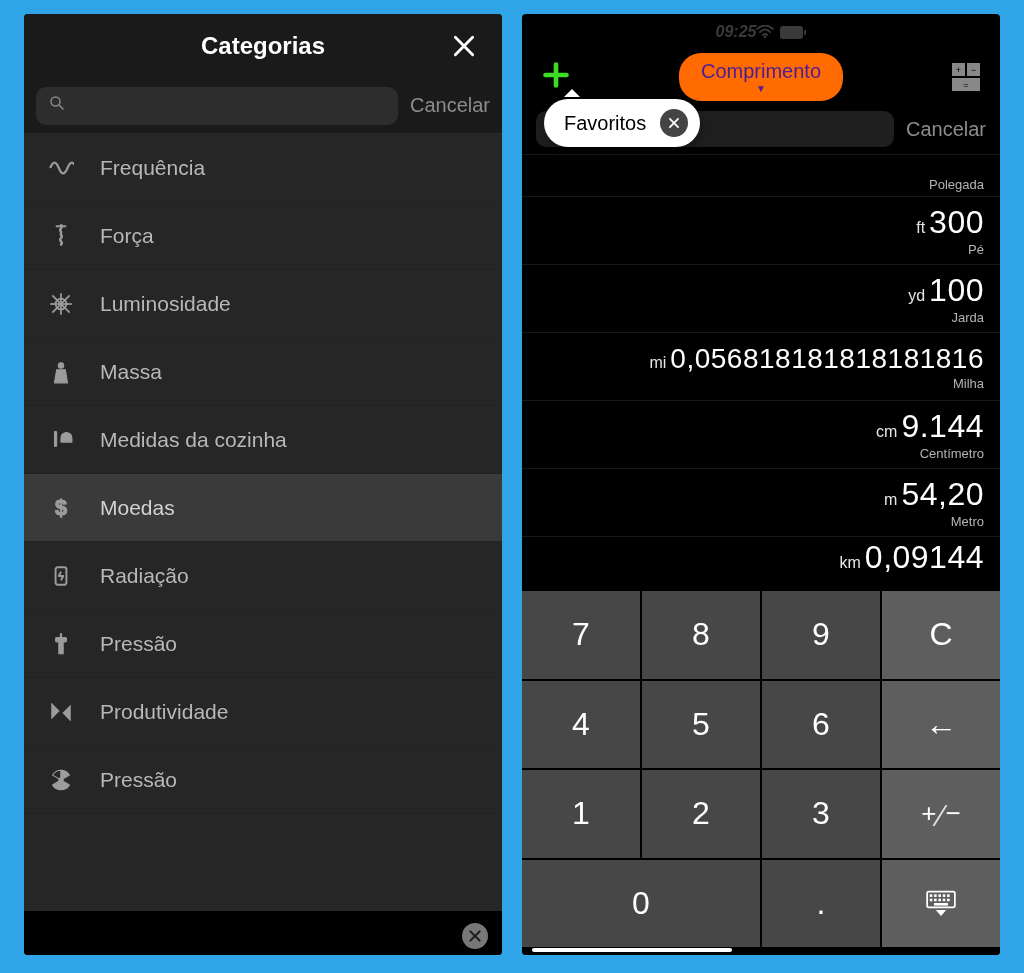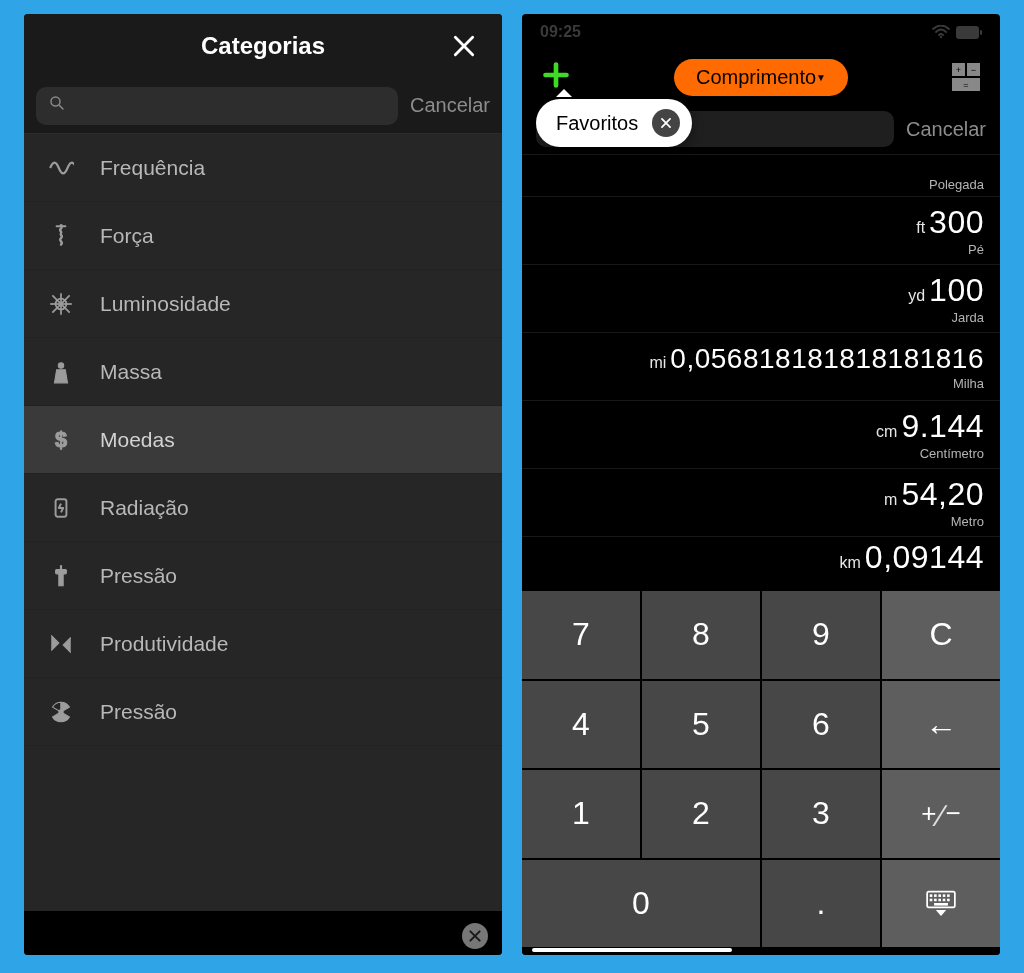--- a/index.html
+++ b/index.html
@@ -67,50 +67,51 @@
   position:absolute; right: 14px; bottom: 6px;
   width: 26px; height: 26px; border-radius:50%; background:#777;
   color:#000; display:flex; align-items:center; justify-content:center;
   font-size: 18px; font-weight:700;
 }
 
 
 .p2-status {
   height: 36px; color:#3a3a3a; display:flex; align-items:center;
   padding: 0 18px; font-size:16px; font-weight:600;
-  justify-content: space-between;
+  justify-content: center;
+  font-style: italic;
 }
 .p2-status-right { display:flex; gap:6px; align-items:center; }
 
 .p2-topbar {
   height: 54px; display:flex; align-items:center; justify-content:space-between;
   padding: 0 20px; position:relative;
 }
 .p2-plus { color:#3EDB24; font-size:34px; font-weight:700; cursor:pointer; }
 .p2-catbtn {
-  background:#FF6B00; color:#000000; border-radius: 22px;
+  background:#FF6B00; color:#4c1d95; border-radius: 22px;
   padding: 7px 22px; font-size:20px; font-weight:400;
-  display:flex; align-items:center; cursor:pointer;
+  display:flex; align-items:center; cursor:pointer;flex-direction:column;
 }
 .p2-catbtn .tri { font-size:10px; }
 .p2-calcicon {
   width: 28px; height: 28px; cursor:pointer;
   display:grid; grid-template: 1fr 1fr / 1fr 1fr; gap:2px;
 }
 .p2-calcicon span { background:#888; display:flex; align-items:center; justify-content:center; color:#000; font-size:9px; }
 
 .p2-searchrow {
   height: 50px; display:flex; align-items:center; padding: 0 14px; gap: 12px;
 }
 .p2-tooltip-wrap { position:relative; flex:1; }
 .p2-searchbox2 {
   width:100%; height: 36px; background: #1f1f1f; border-radius: 10px;
 }
 .p2-tooltip {
-  position:absolute; left: 0; top: -12px;
+  position:absolute; left: 8px; top: -12px;
   background:#fff; color:#000; border-radius: 24px;
   padding: 10px 12px 10px 20px; font-size:20px; font-weight:500;
   display:flex; align-items:center; gap:14px;
   box-shadow: 0 4px 12px rgba(0,0,0,.4);
   z-index: 5;
 }
 .p2-tooltip::before {
   content:""; position:absolute; top:-10px; left: 20px;
   border: 8px solid transparent; border-bottom-color:#fff; border-top:none;
 }
@@ -221,20 +222,30 @@
         <span>Luminosidade</span>
       </div>
       <div class="p1-item">
         <span class="p1-icon">
           <svg viewBox="0 0 24 24">
             <circle cx="12" cy="6" r="2.5"></circle>
             <path d="M6 22 L8 10 H16 L18 22 Z"></path>
           </svg>
         </span>
         <span>Massa</span>
+      </div>
+      <div class="p1-item">
+        <span class="p1-icon">
+          <svg viewBox="0 0 24 24">
+            <rect x="6" y="4" width="2" height="14" rx="1"></rect>
+            <path d="M12 10 a5 5 0 0 1 10 0 v2 h-10z"></path>
+            <rect x="12" y="12" width="10" height="2"></rect>
+          </svg>
+        </span>
+        <span>Medidas da cozinha</span>
       </div>
       <div class="p1-item highlight">
         <span class="p1-icon">
           <svg viewBox="0 0 24 24">
             <text x="12" y="18" text-anchor="middle" font-size="20" font-weight="700" fill="currentColor">$</text>
           </svg>
         </span>
         <span>Moedas</span>
       </div>
       <div class="p1-item">

